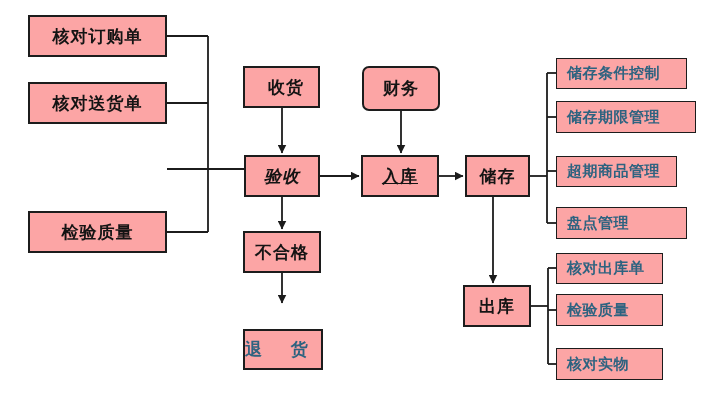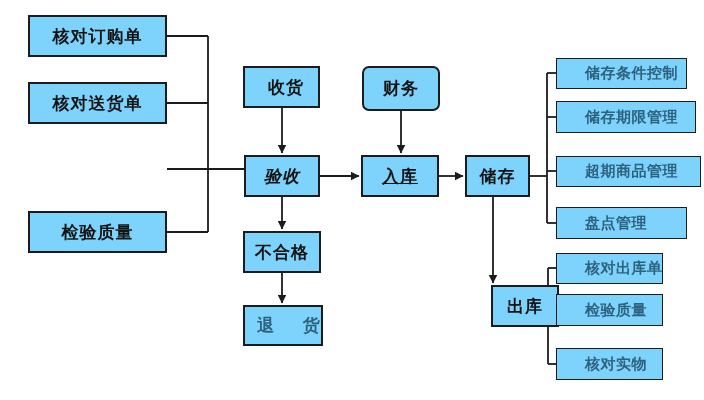--- a/index.html
+++ b/index.html
@@ -17,63 +17,64 @@
   }
   .wires {
     position: absolute;
     left: 0; top: 0;
     width: 704px; height: 400px;
     z-index: 0;
   }
   .node {
     position: absolute;
     box-sizing: border-box;
-    background: #7dd3fc;
+    background: #fca5a5;
     border: 2px solid #1c1c1c;
     display: flex;
     align-items: center;
     justify-content: center;
     z-index: 1;
     color: #141414;
     font-size: 17px;
     font-weight: 600;
     letter-spacing: 1px;
     white-space: nowrap;
   }
   .node.small {
     border-width: 1.5px;
     font-size: 15px;
     justify-content: flex-start;
-    padding-left: 28px;
+    padding-left: 10px;
     letter-spacing: 0.5px;
   }
   .blue { color: #2E6380; }
   .return-node {
     justify-content: flex-start;
-    padding-left: 12px;
+    padding-left: 0;
     letter-spacing: 12px;
+    margin-top: 24px;
   }
   
   .b-check-po  { left: 28px;  top: 15px;  width: 139px; height: 42px; }
   .b-check-dn  { left: 28px;  top: 82px;  width: 139px; height: 42px; }
   .b-check-gd  { left: 28px;  top: 146px; width: 139px; height: 42px; }
   .b-check-ql  { left: 28px;  top: 211px; width: 139px; height: 42px; }
   
   .b-receive   { left: 243px; top: 66px;  width: 77px;  height: 42px; padding-left: 9px; }
   .b-finance   { left: 362px; top: 66px;  width: 78px;  height: 45px; border-radius: 7px; }
   .b-accept    { left: 244px; top: 155px; width: 76px;  height: 42px; font-style: italic; }
   .b-inbound   { left: 361px; top: 155px; width: 78px;  height: 42px; text-decoration: underline; }
   .b-storage   { left: 465px; top: 155px; width: 65px;  height: 42px; }
   .b-unqual    { left: 243px; top: 231px; width: 78px;  height: 42px; }
   .b-return    { left: 243px; top: 305px; width: 80px;  height: 41px; }
-  .b-outbound  { left: 463px; top: 285px; width: 68px;  height: 42px; margin-left: 28px; }
+  .b-outbound  { left: 463px; top: 285px; width: 68px;  height: 42px; }
   
   .b-s1 { left: 556px; top: 58px;  width: 131px; height: 31px; }
   .b-s2 { left: 556px; top: 101px; width: 140px; height: 32px; }
-  .b-s3 { left: 556px; top: 156px; width: 145px; height: 31px; }
+  .b-s3 { left: 556px; top: 156px; width: 121px; height: 31px; }
   .b-s4 { left: 556px; top: 207px; width: 131px; height: 32px; }
   
   .b-o1 { left: 556px; top: 253px; width: 107px; height: 31px; }
   .b-o2 { left: 556px; top: 294px; width: 107px; height: 32px; }
   .b-o3 { left: 556px; top: 348px; width: 107px; height: 32px; }
 </style>
 </head>
 <body>
 
 <div class="stage">

